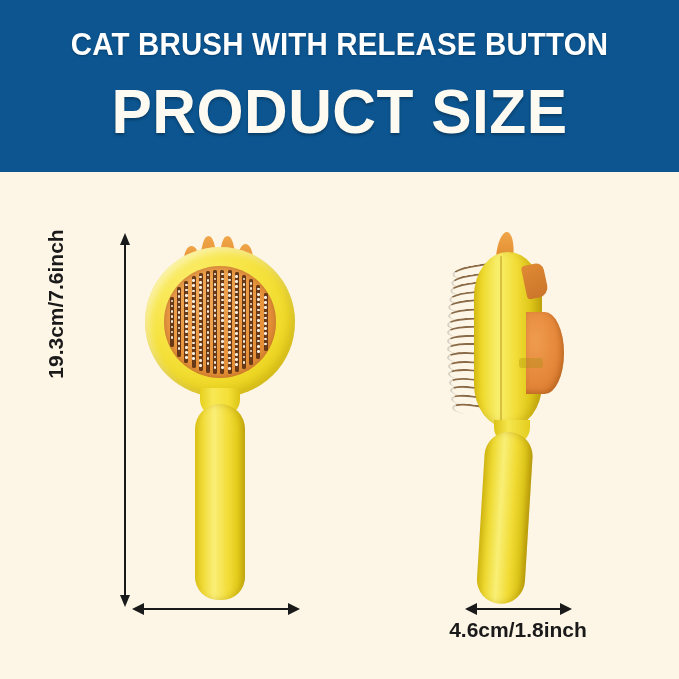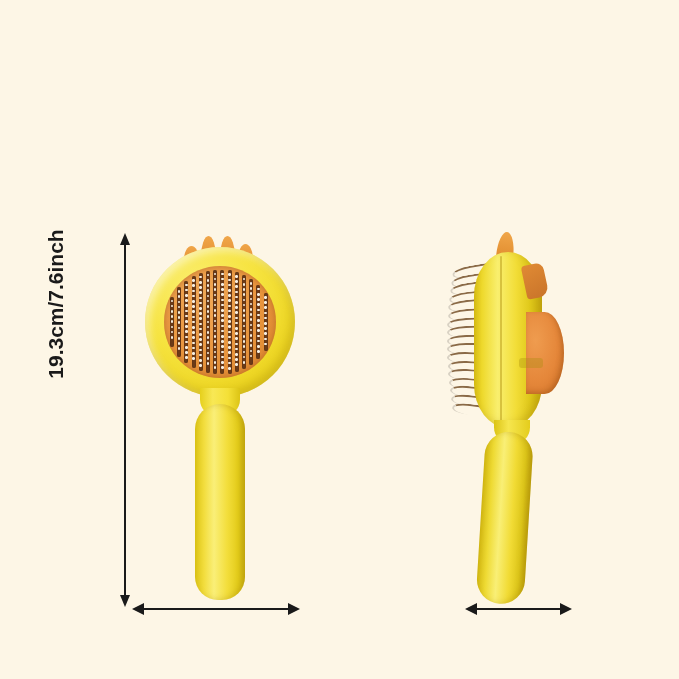--- a/index.html
+++ b/index.html
@@ -345,20 +345,24 @@
     box-shadow: inset -3px 0 6px rgba(160,130,10,0.35);
     transform: rotate(3.5deg);
     transform-origin: top center;
   }
 </style>
 </head>
 <body>
 
 <div class="page">
 
+  <div class="header">
+    <div class="header-sub">CAT BRUSH WITH RELEASE BUTTON</div>
+    <div class="header-title">PRODUCT SIZE</div>
+  </div>
 
   <div class="stage">
 
     <div class="dim-v"></div>
     <div class="dim-v-label">19.3cm/7.6inch</div>
 
     <div class="brush-front">
       <div class="crown">
         <div class="spike s1"></div>
         <div class="spike s2"></div>
@@ -646,15 +650,16 @@
       <div class="release-button"></div>
       <div class="release-tab"></div>
       <div class="side-notch"></div>
       <div class="side-neck"></div>
       <div class="handle-side"></div>
     </div>
 
     <div class="dim-h dim-h-front"></div>
 
     <div class="dim-h dim-h-side"></div>
+    <div class="dim-h-label dim-h-label-side">4.6cm/1.8inch</div>
 
   </div>
 </div>
 
 </body></html>

